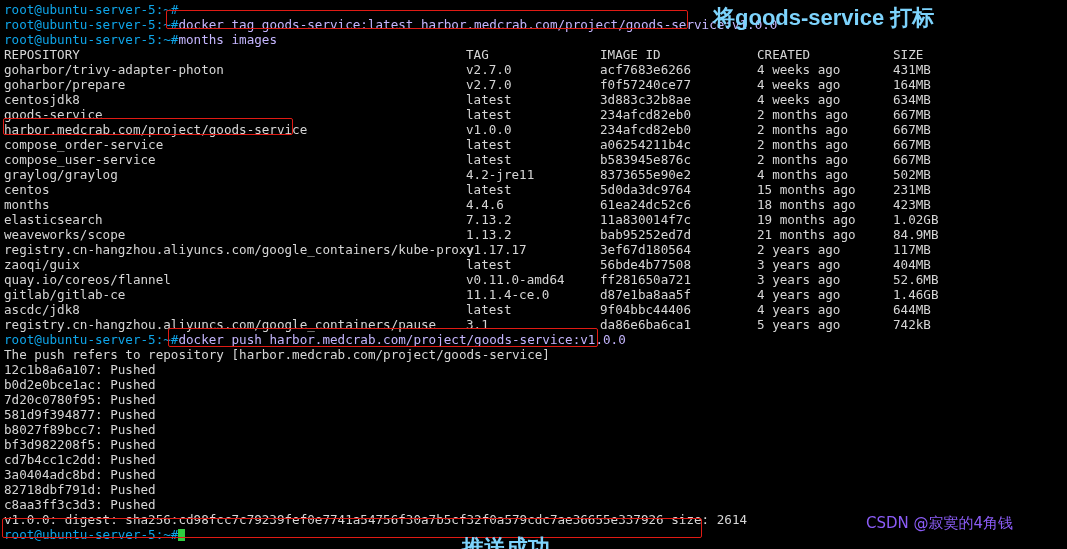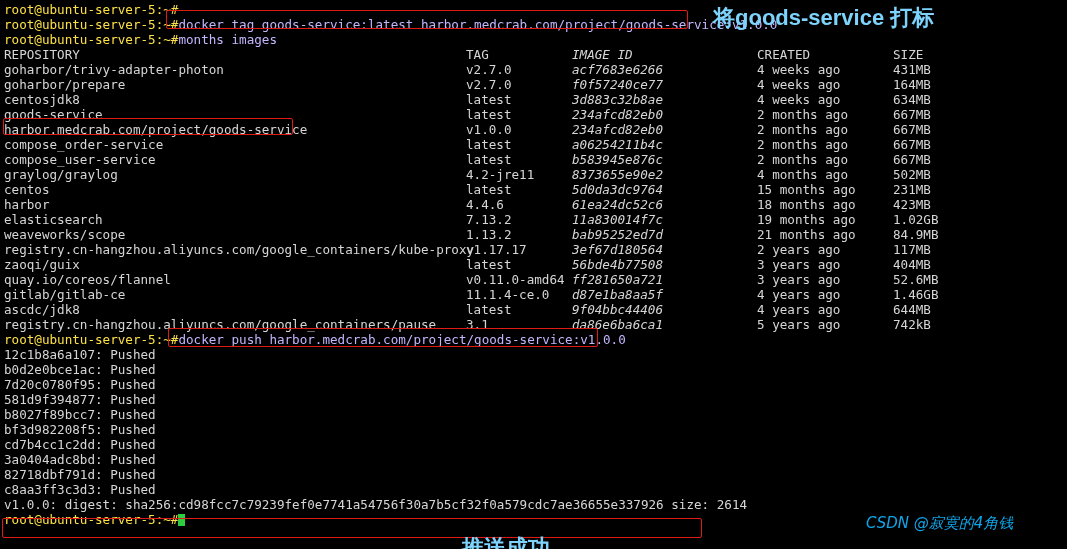--- a/index.html
+++ b/index.html
@@ -38,50 +38,49 @@
     height: 15px;
     line-height: 15px;
   }
   .col {
     position: absolute;
     top: 0;
     white-space: pre;
   }
   .c-repo  { left: 0px; }
   .c-tag   { left: 462px; }
-  .c-id    { left: 568px; font-style: italic; }
+  .c-id    { left: 596px; }
   .c-cre   { left: 753px; }
   .c-size  { left: 889px; }
 
-  .prompt { color: #fde047; }
+  .prompt { color: #0ea5e9; }
   .cmdtext { color: #c4b5fd; }
 
   
   .redbox {
     position: absolute;
     border: 1.4px solid #e01b14;
     border-radius: 2px;
     box-sizing: border-box;
     pointer-events: none;
   }
   .annot {
     position: absolute;
     color: #7dd3fc;
     font-family: Liberation Sans, sans-serif;
     font-size: 22px;
     font-weight: 700;
     white-space: pre;
   }
   .watermark {
     position: absolute;
-    color: #0ea5e9;
+    color: #8b5cf6;
     font-family: "DejaVu Sans", "Liberation Sans", sans-serif;
     font-size: 15px;
     white-space: pre;
-    font-style: italic;
   }
   .cursor {
     display: inline-block;
     width: 7px;
     height: 12px;
     background: #2ecc40;
     vertical-align: -2px;
   }
   #screen-lines {
     position: absolute;
@@ -168,21 +167,21 @@
       <span class="col c-size">502MB</span>
     </div>
     <div class="row">
       <span class="col c-repo">centos</span>
       <span class="col c-tag">latest</span>
       <span class="col c-id">5d0da3dc9764</span>
       <span class="col c-cre">15 months ago</span>
       <span class="col c-size">231MB</span>
     </div>
     <div class="row">
-      <span class="col c-repo">harbor</span>
+      <span class="col c-repo">months</span>
       <span class="col c-tag">4.4.6</span>
       <span class="col c-id">61ea24dc52c6</span>
       <span class="col c-cre">18 months ago</span>
       <span class="col c-size">423MB</span>
     </div>
     <div class="row">
       <span class="col c-repo">elasticsearch</span>
       <span class="col c-tag">7.13.2</span>
       <span class="col c-id">11a830014f7c</span>
       <span class="col c-cre">19 months ago</span>
@@ -233,20 +232,21 @@
     <div class="row">
       <span class="col c-repo">registry.cn-hangzhou.aliyuncs.com/google_containers/pause</span>
       <span class="col c-tag">3.1</span>
       <span class="col c-id">da86e6ba6ca1</span>
       <span class="col c-cre">5 years ago</span>
       <span class="col c-size">742kB</span>
     </div>
 
     <div class="line"><span class="prompt">root@ubuntu-server-5:~#</span><span class="cmdtext">docker push harbor.medcrab.com/project/goods-service:v1.0.0</span></div>
 
+    <div class="line">The push refers to repository [harbor.medcrab.com/project/goods-service]</div>
 
     <div class="line">12c1b8a6a107: Pushed</div>
     <div class="line">b0d2e0bce1ac: Pushed</div>
     <div class="line">7d20c0780f95: Pushed</div>
     <div class="line">581d9f394877: Pushed</div>
     <div class="line">b8027f89bcc7: Pushed</div>
     <div class="line">bf3d982208f5: Pushed</div>
     <div class="line">cd7b4cc1c2dd: Pushed</div>
     <div class="line">3a0404adc8bd: Pushed</div>
     <div class="line">82718dbf791d: Pushed</div>

